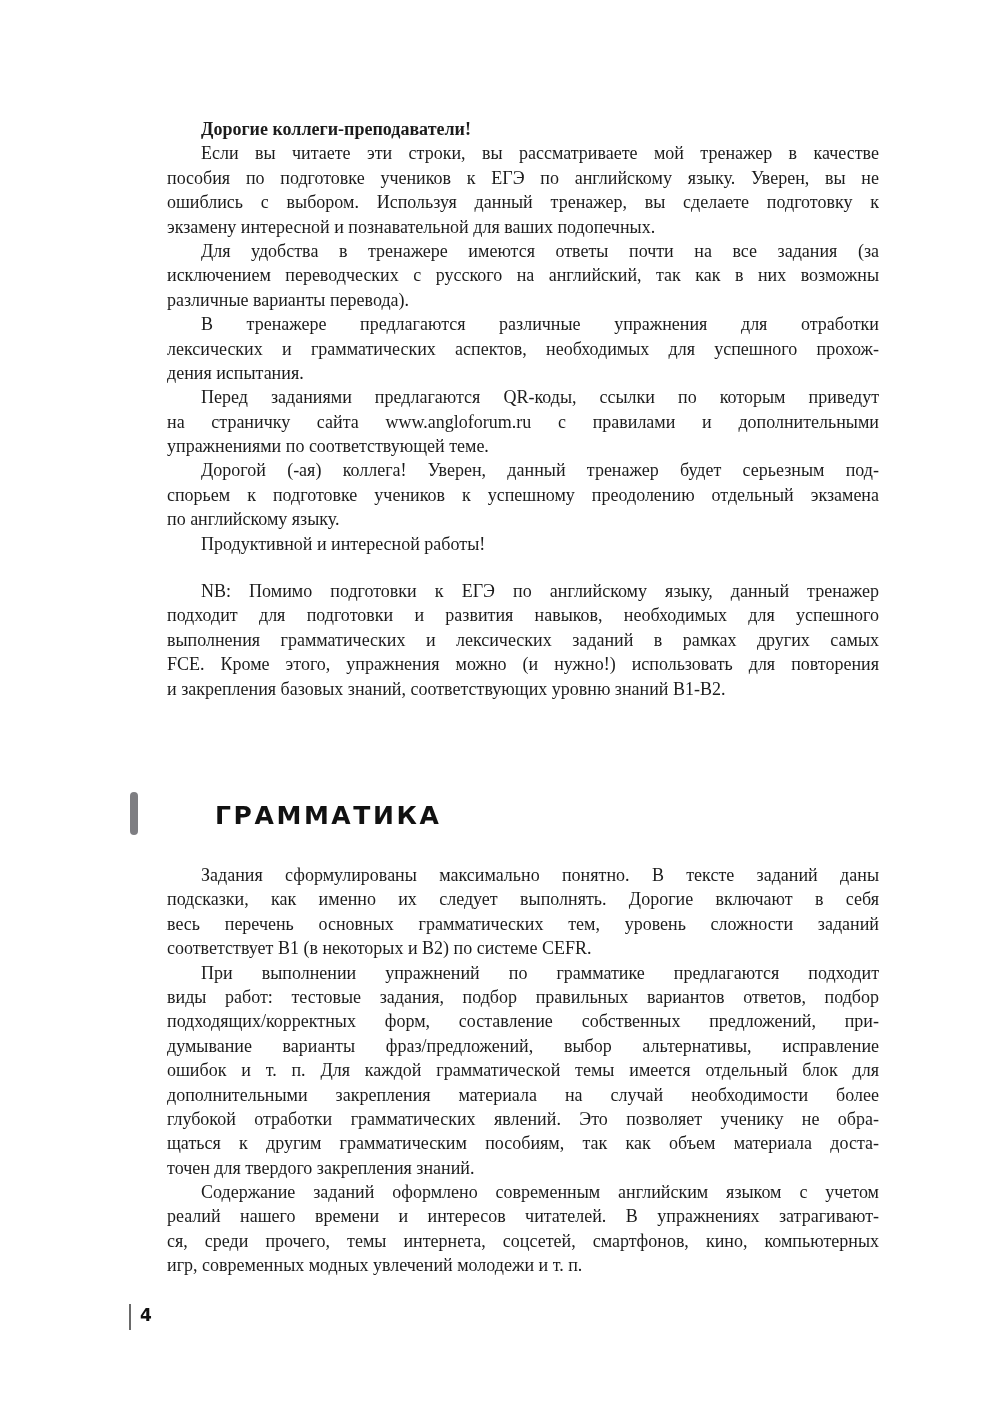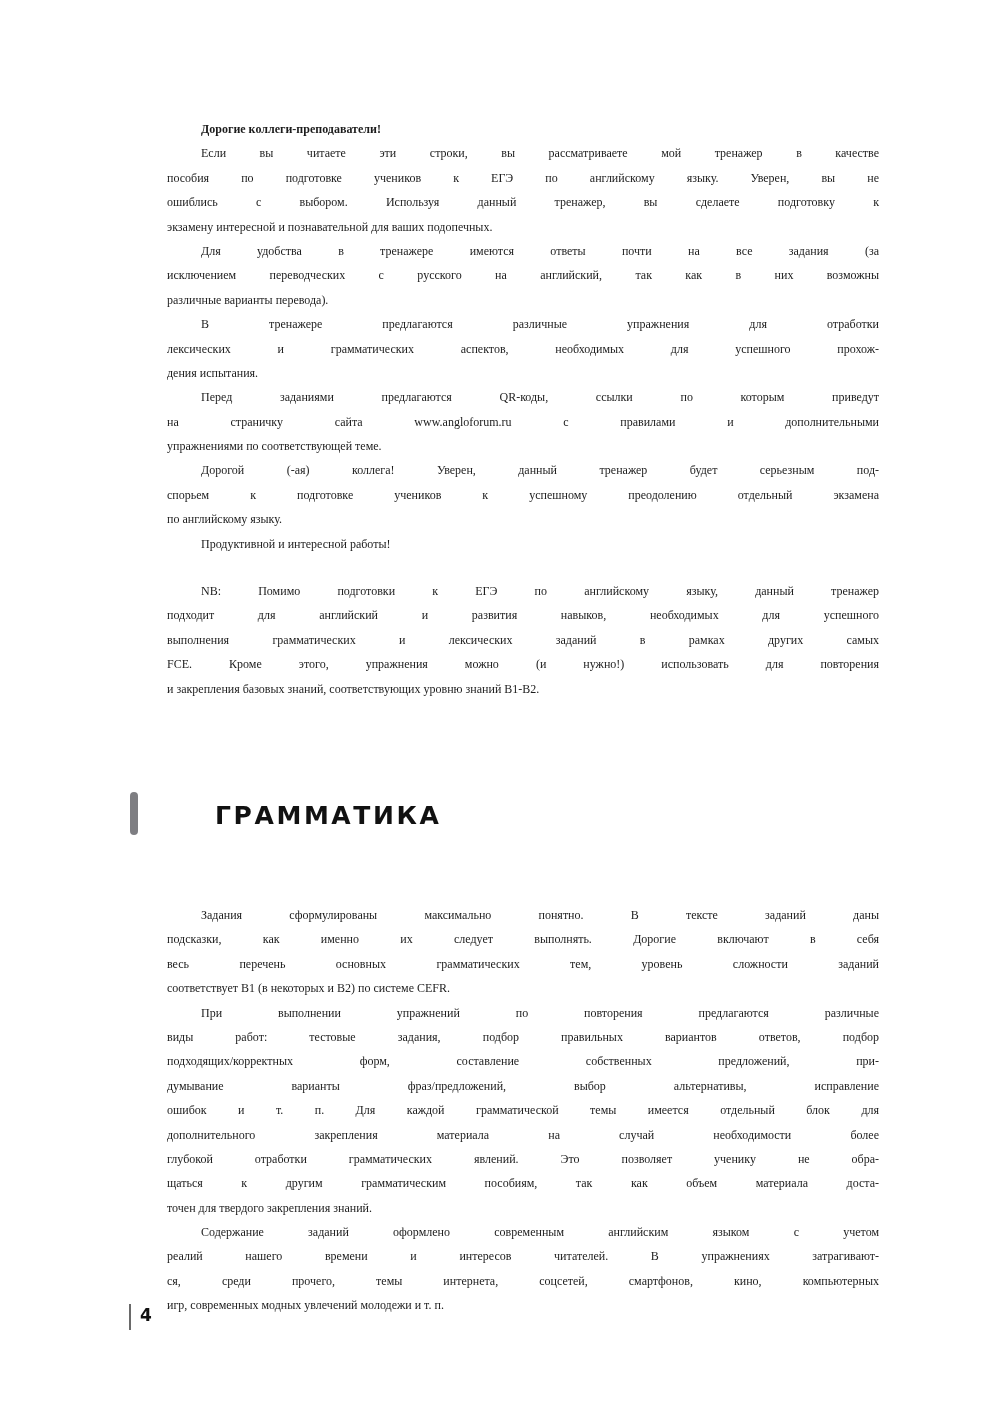--- a/index.html
+++ b/index.html
@@ -1,21 +1,21 @@
 <!DOCTYPE html>
 <html><head>
   <meta charset="utf-8">
   <style>
     html, body { margin: 0; padding: 0; background: #ffffff; }
     body { width: 1000px; height: 1414px; position: relative; overflow: hidden; }
     .page { position: absolute; left: 0; top: 0; width: 1000px; height: 1414px; background: #ffffff; }
     .text-block {
       position: absolute; left: 167px; width: 712px;
       font-family: "Liberation Serif", serif;
-      font-size: 12px; color: #1c1c1c;
+      font-size: 18px; color: #1c1c1c;
     }
     .line {
       height: 24.4px; line-height: 24.4px;
       white-space: nowrap; overflow: visible;
       text-align: justify; text-align-last: justify;
     }
     .line.last { text-align-last: left; }
     .line.indent { padding-left: 34px; }
     .line.bold { font-weight: bold; }
     .heading-bar {
@@ -60,40 +60,40 @@
       <div class="line">на страничку сайта www.angloforum.ru с правилами и дополнительными</div>
       <div class="line last">упражнениями по соответствующей теме.</div>
       <div class="line indent">Дорогой (-ая) коллега! Уверен, данный тренажер будет серьезным под-</div>
       <div class="line">спорьем к подготовке учеников к успешному преодолению отдельный экзамена</div>
       <div class="line last">по английскому языку.</div>
       <div class="line indent last">Продуктивной и интересной работы!</div>
     </div>
 
   <div class="text-block" id="note-block" style="top:579px;">
       <div class="line indent">NB: Помимо подготовки к ЕГЭ по английскому языку, данный тренажер</div>
-      <div class="line">подходит для английский и развития навыков, необходимых для успешного</div>
+      <div class="line">подходит для подготовки и развития навыков, необходимых для успешного</div>
       <div class="line">выполнения грамматических и лексических заданий в рамках других самых</div>
       <div class="line">FCE. Кроме этого, упражнения можно (и нужно!) использовать для повторения</div>
       <div class="line last">и закрепления базовых знаний, соответствующих уровню знаний B1-B2.</div>
     </div>
 
   <div class="heading-bar"></div>
   <div class="heading">ГРАММАТИКА</div>
 
-  <div class="text-block" id="grammar-block" style="top:863px;margin-top:40px;">
+  <div class="text-block" id="grammar-block" style="top:863px;">
       <div class="line indent">Задания сформулированы максимально понятно. В тексте заданий даны</div>
       <div class="line">подсказки, как именно их следует выполнять. Дорогие включают в себя</div>
       <div class="line">весь перечень основных грамматических тем, уровень сложности заданий</div>
       <div class="line last">соответствует B1 (в некоторых и B2) по системе CEFR.</div>
-      <div class="line indent">При выполнении упражнений по повторения предлагаются различные</div>
+      <div class="line indent">При выполнении упражнений по грамматике предлагаются подходит</div>
       <div class="line">виды работ: тестовые задания, подбор правильных вариантов ответов, подбор</div>
       <div class="line">подходящих/корректных форм, составление собственных предложений, при-</div>
       <div class="line">думывание варианты фраз/предложений, выбор альтернативы, исправление</div>
       <div class="line">ошибок и т. п. Для каждой грамматической темы имеется отдельный блок для</div>
-      <div class="line">дополнительного закрепления материала на случай необходимости более</div>
+      <div class="line">дополнительными закрепления материала на случай необходимости более</div>
       <div class="line">глубокой отработки грамматических явлений. Это позволяет ученику не обра-</div>
       <div class="line">щаться к другим грамматическим пособиям, так как объем материала доста-</div>
       <div class="line last">точен для твердого закрепления знаний.</div>
       <div class="line indent">Содержание заданий оформлено современным английским языком с учетом</div>
       <div class="line">реалий нашего времени и интересов читателей. В упражнениях затрагивают-</div>
       <div class="line">ся, среди прочего, темы интернета, соцсетей, смартфонов, кино, компьютерных</div>
       <div class="line last">игр, современных модных увлечений молодежи и т. п.</div>
     </div>
 
   <div class="page-num-bar"></div>

